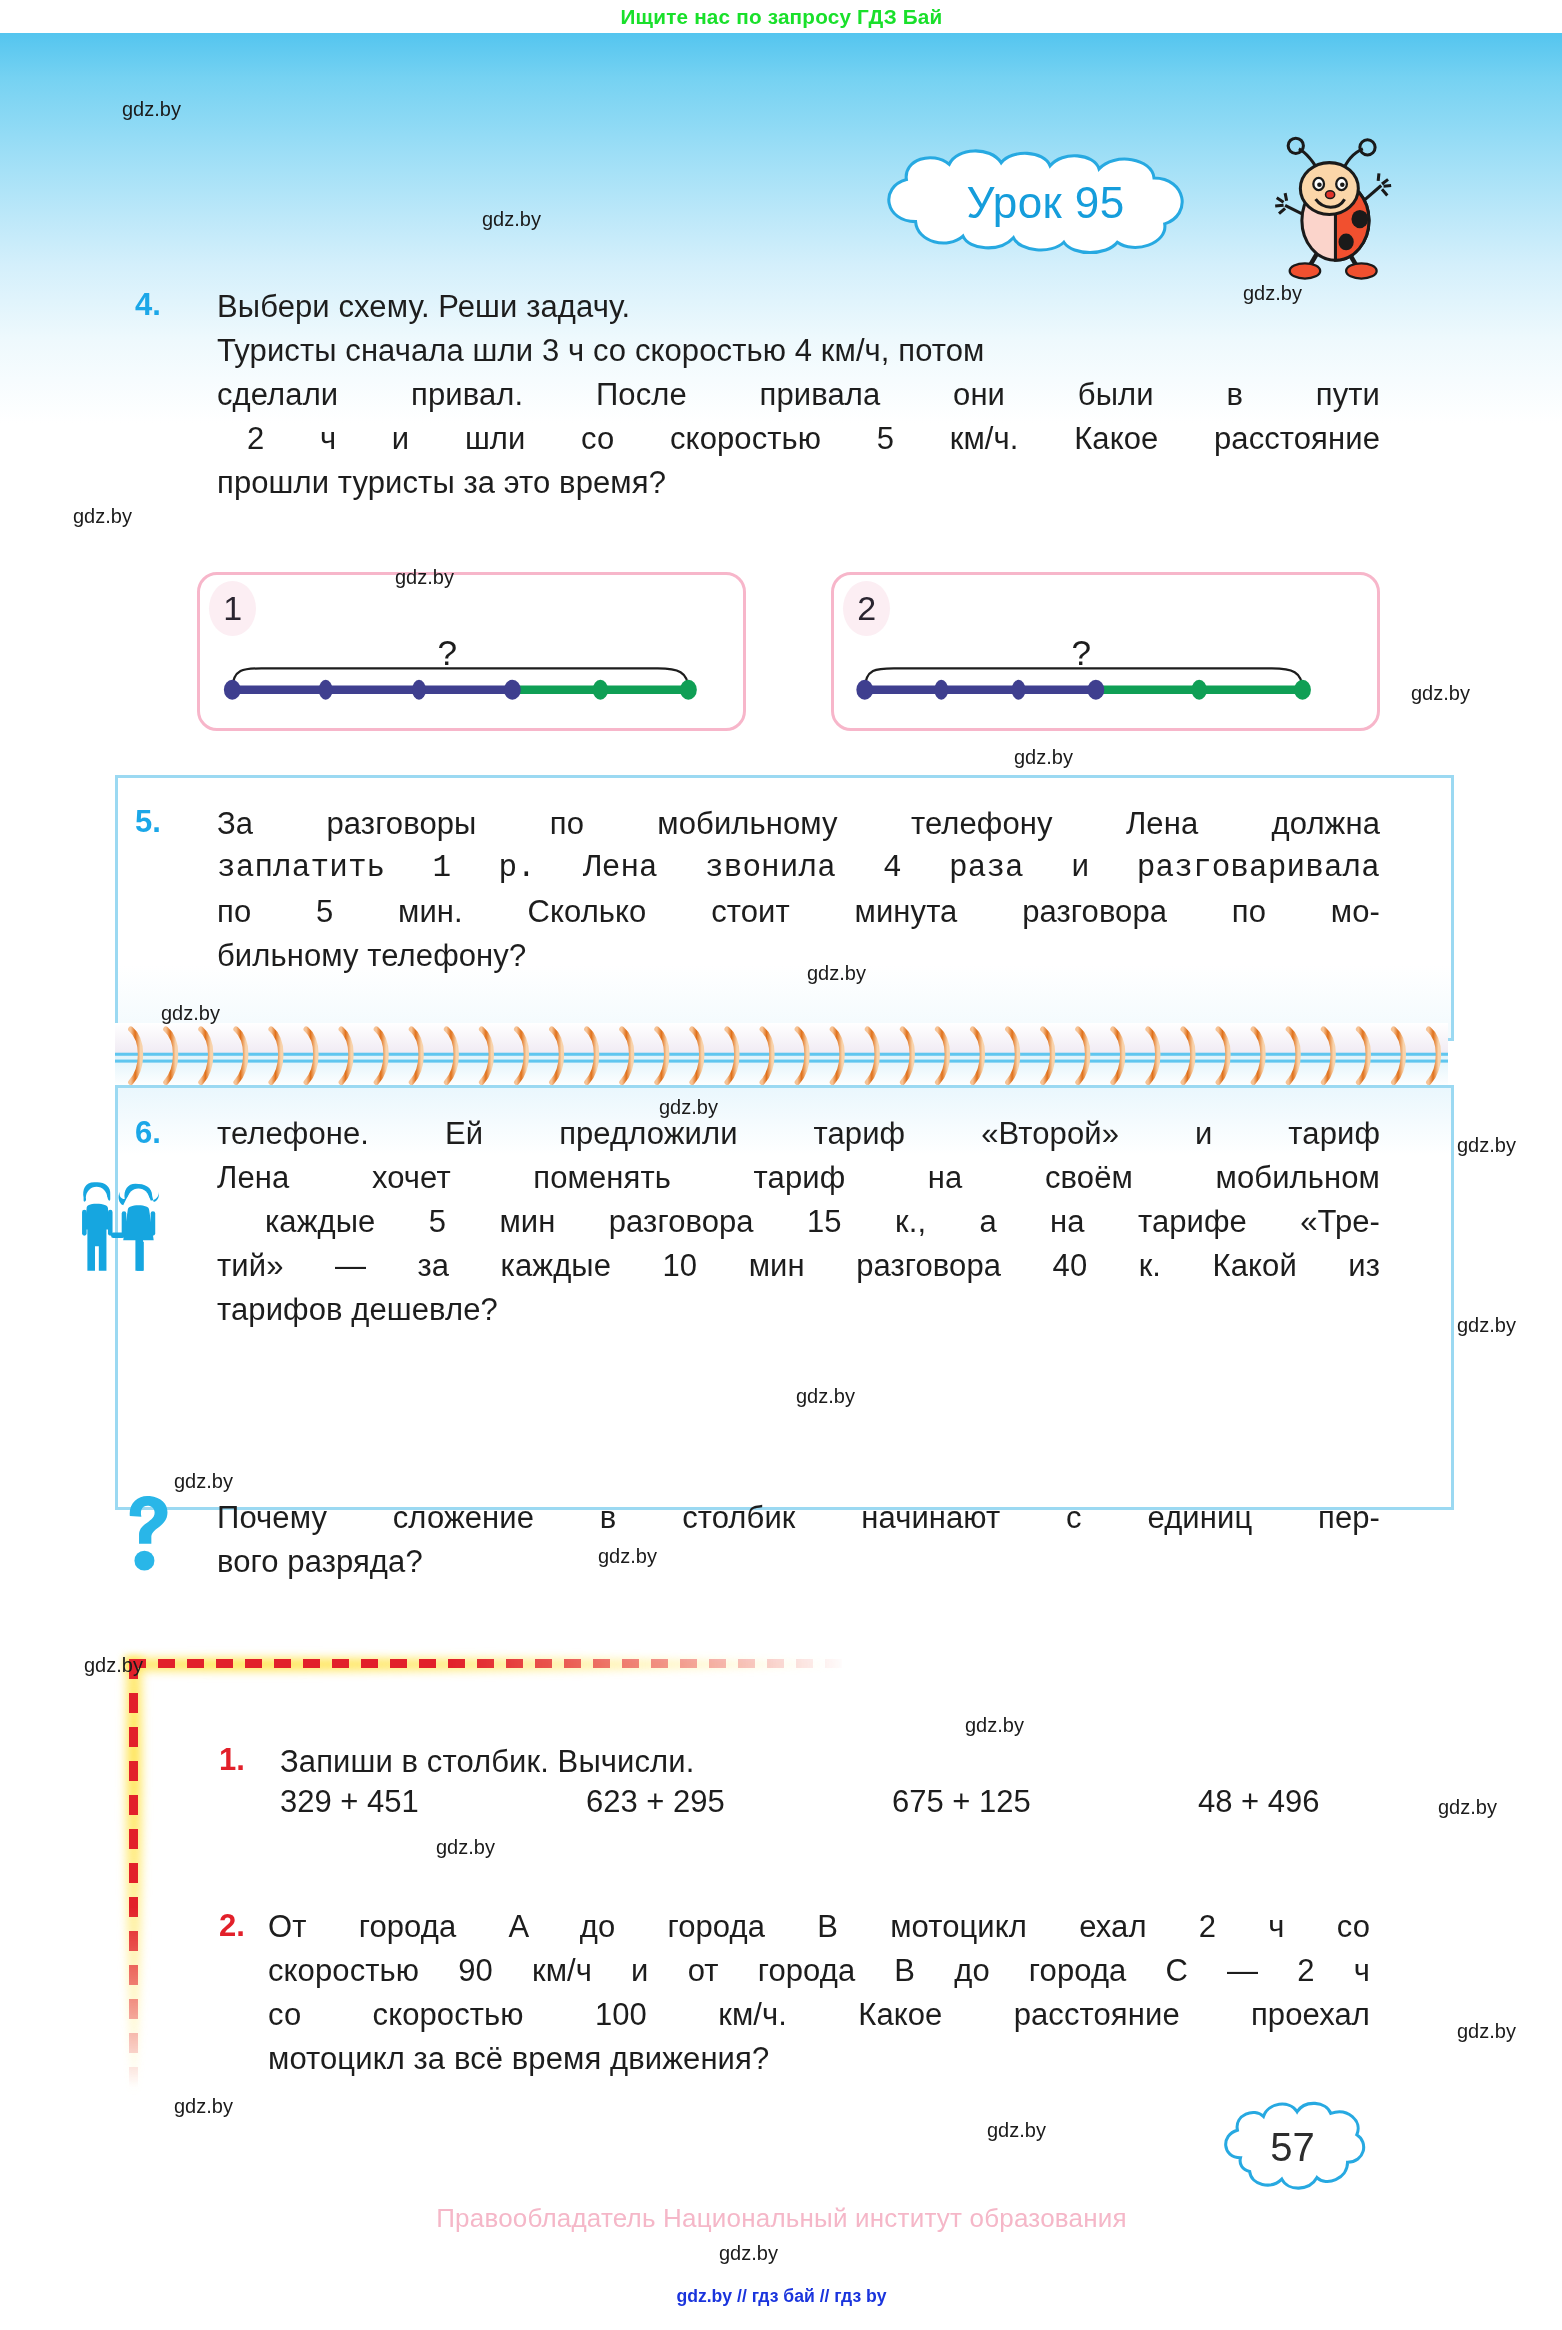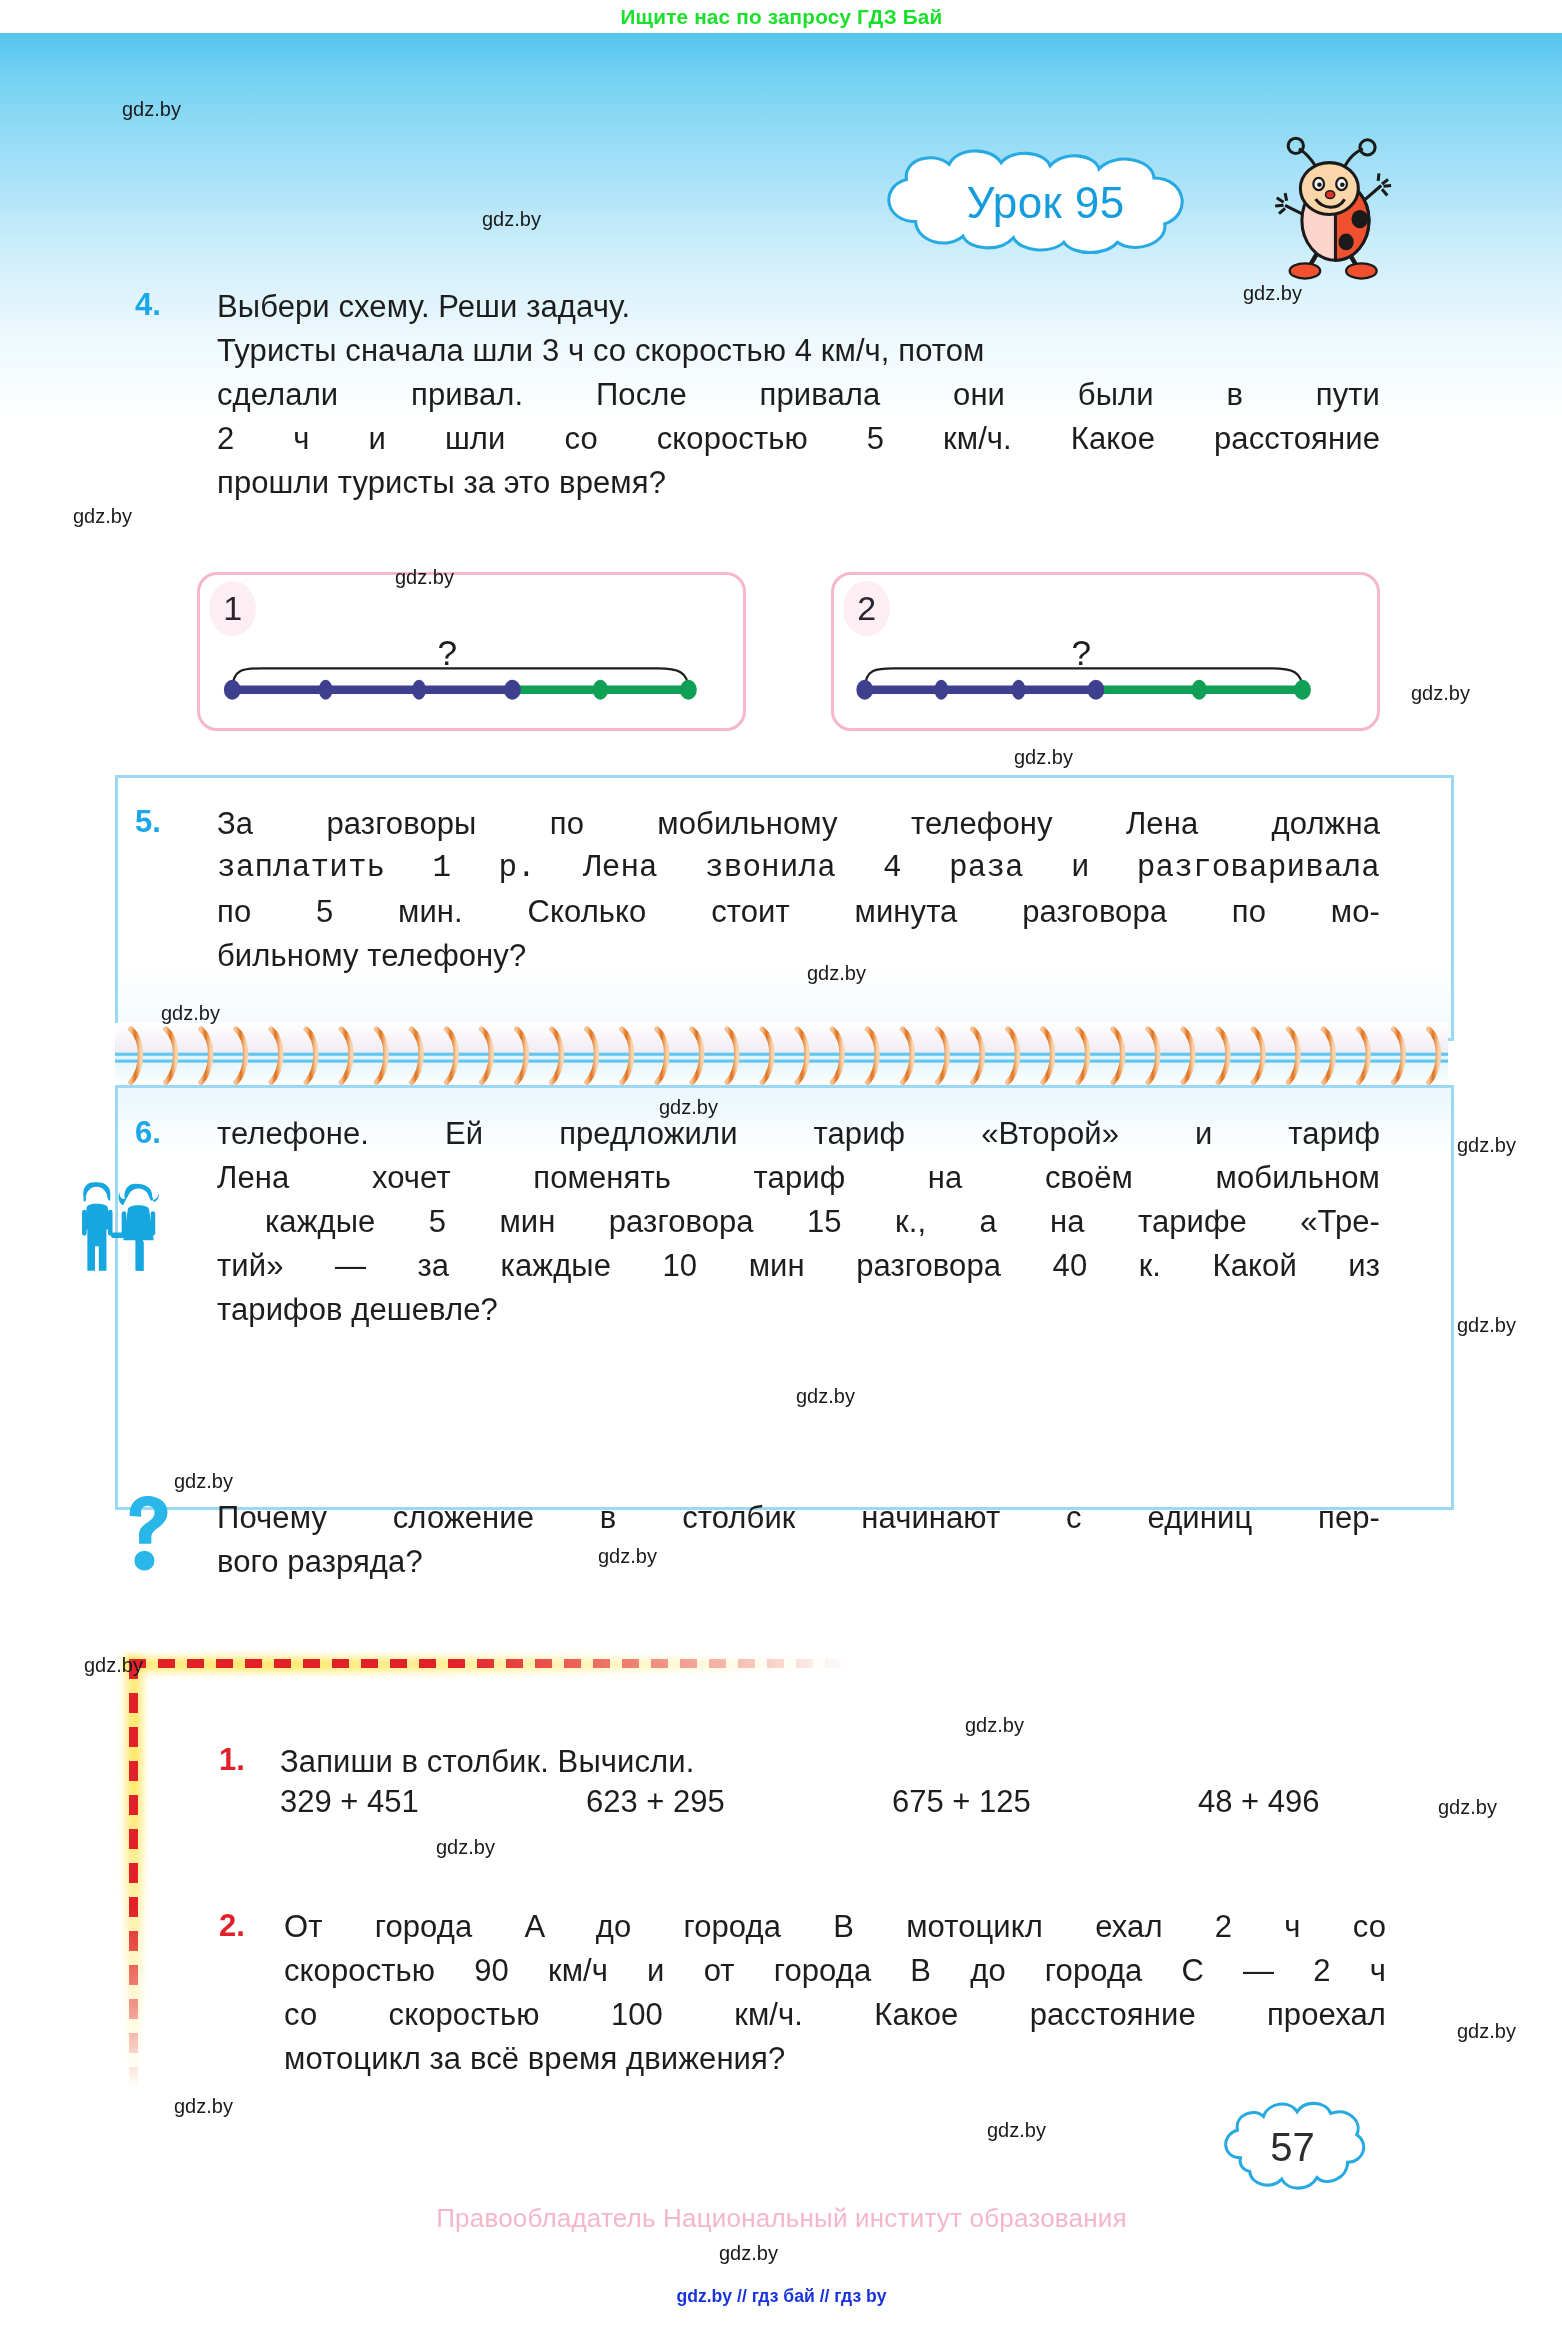--- a/index.html
+++ b/index.html
@@ -335,21 +335,21 @@
       <path d="M70,96 C80,110 100,110 108,96" stroke="#1a1a1a" stroke-width="4" fill="none"></path>
     </svg>
   </div>
 
   <div class="task" style="left:0;top:0;">
     <div class="task-num blue" style="left:135px;top:289px;">4.</div>
     <div class="task-body" style="left:217px;top:285px;width:1163px;">
       <span class="line">Выбери схему. Реши задачу.</span>
       <span class="line">Туристы сначала шли 3 ч со скоростью 4 км/ч, потом</span>
       <span class="line" style="display:block;text-align:justify;text-align-last:justify;white-space:normal;">сделали привал. После привала они были в пути</span>
-      <span class="line" style="display:block;text-align:justify;text-align-last:justify;white-space:normal;">2 ч и шли со скоростью 5 км/ч. Какое расстояние</span>
+      <span class="line" style="display:block;text-align:justify;text-align-last:justify;white-space:normal;margin-left:30px;">2 ч и шли со скоростью 5 км/ч. Какое расстояние</span>
       <span class="line">прошли туристы за это время?</span>
     </div>
   </div>
 
   <div class="scheme-box" style="left:197px;top:572px;width:543px;height:153px;">
     <div class="scheme-badge">1</div>
     <svg class="scheme-svg" width="536" height="150" viewBox="0 0 700 196">
       <text x="310" y="118" font-family="Liberation Sans, sans-serif" font-size="46" fill="#1d1d1d">?</text>
       <path d="M42,150 C42,122 58,122 80,122 L598,122 C624,122 638,126 638,150" stroke="#1d1d1d" stroke-width="3" fill="none"></path>
       <line x1="42" y1="150" x2="408" y2="150" stroke="#3f3f8f" stroke-width="11" stroke-linecap="round"></line>
@@ -517,21 +517,21 @@
     <div class="expr-row" style="left:280px;top:1784px;width:1117px;">
       <span class="expr" style="width:306px;">329 + 451</span>
       <span class="expr" style="width:306px;">623 + 295</span>
       <span class="expr" style="width:306px;">675 + 125</span>
       <span class="expr">48 + 496</span>
     </div>
   </div>
 
   <div class="task" style="left:0;top:0;">
     <div class="task-num red" style="left:219px;top:1910px;">2.</div>
-    <div class="task-body" style="left:284px;top:1905px;width:1102px;">
+    <div class="task-body" style="left:268px;top:1905px;width:1102px;">
       <span class="line" style="display:block;text-align:justify;text-align-last:justify;white-space:normal;">От города A до города B мотоцикл ехал 2 ч со</span>
       <span class="line" style="display:block;text-align:justify;text-align-last:justify;white-space:normal;">скоростью 90 км/ч и от города B до города C — 2 ч</span>
       <span class="line" style="display:block;text-align:justify;text-align-last:justify;white-space:normal;">со скоростью 100 км/ч. Какое расстояние проехал</span>
       <span class="line">мотоцикл за всё время движения?</span>
     </div>
   </div>
 
   <div class="page-cloud">
     <svg width="153" height="98" viewBox="0 0 200 128">
       <path d="M32,78

